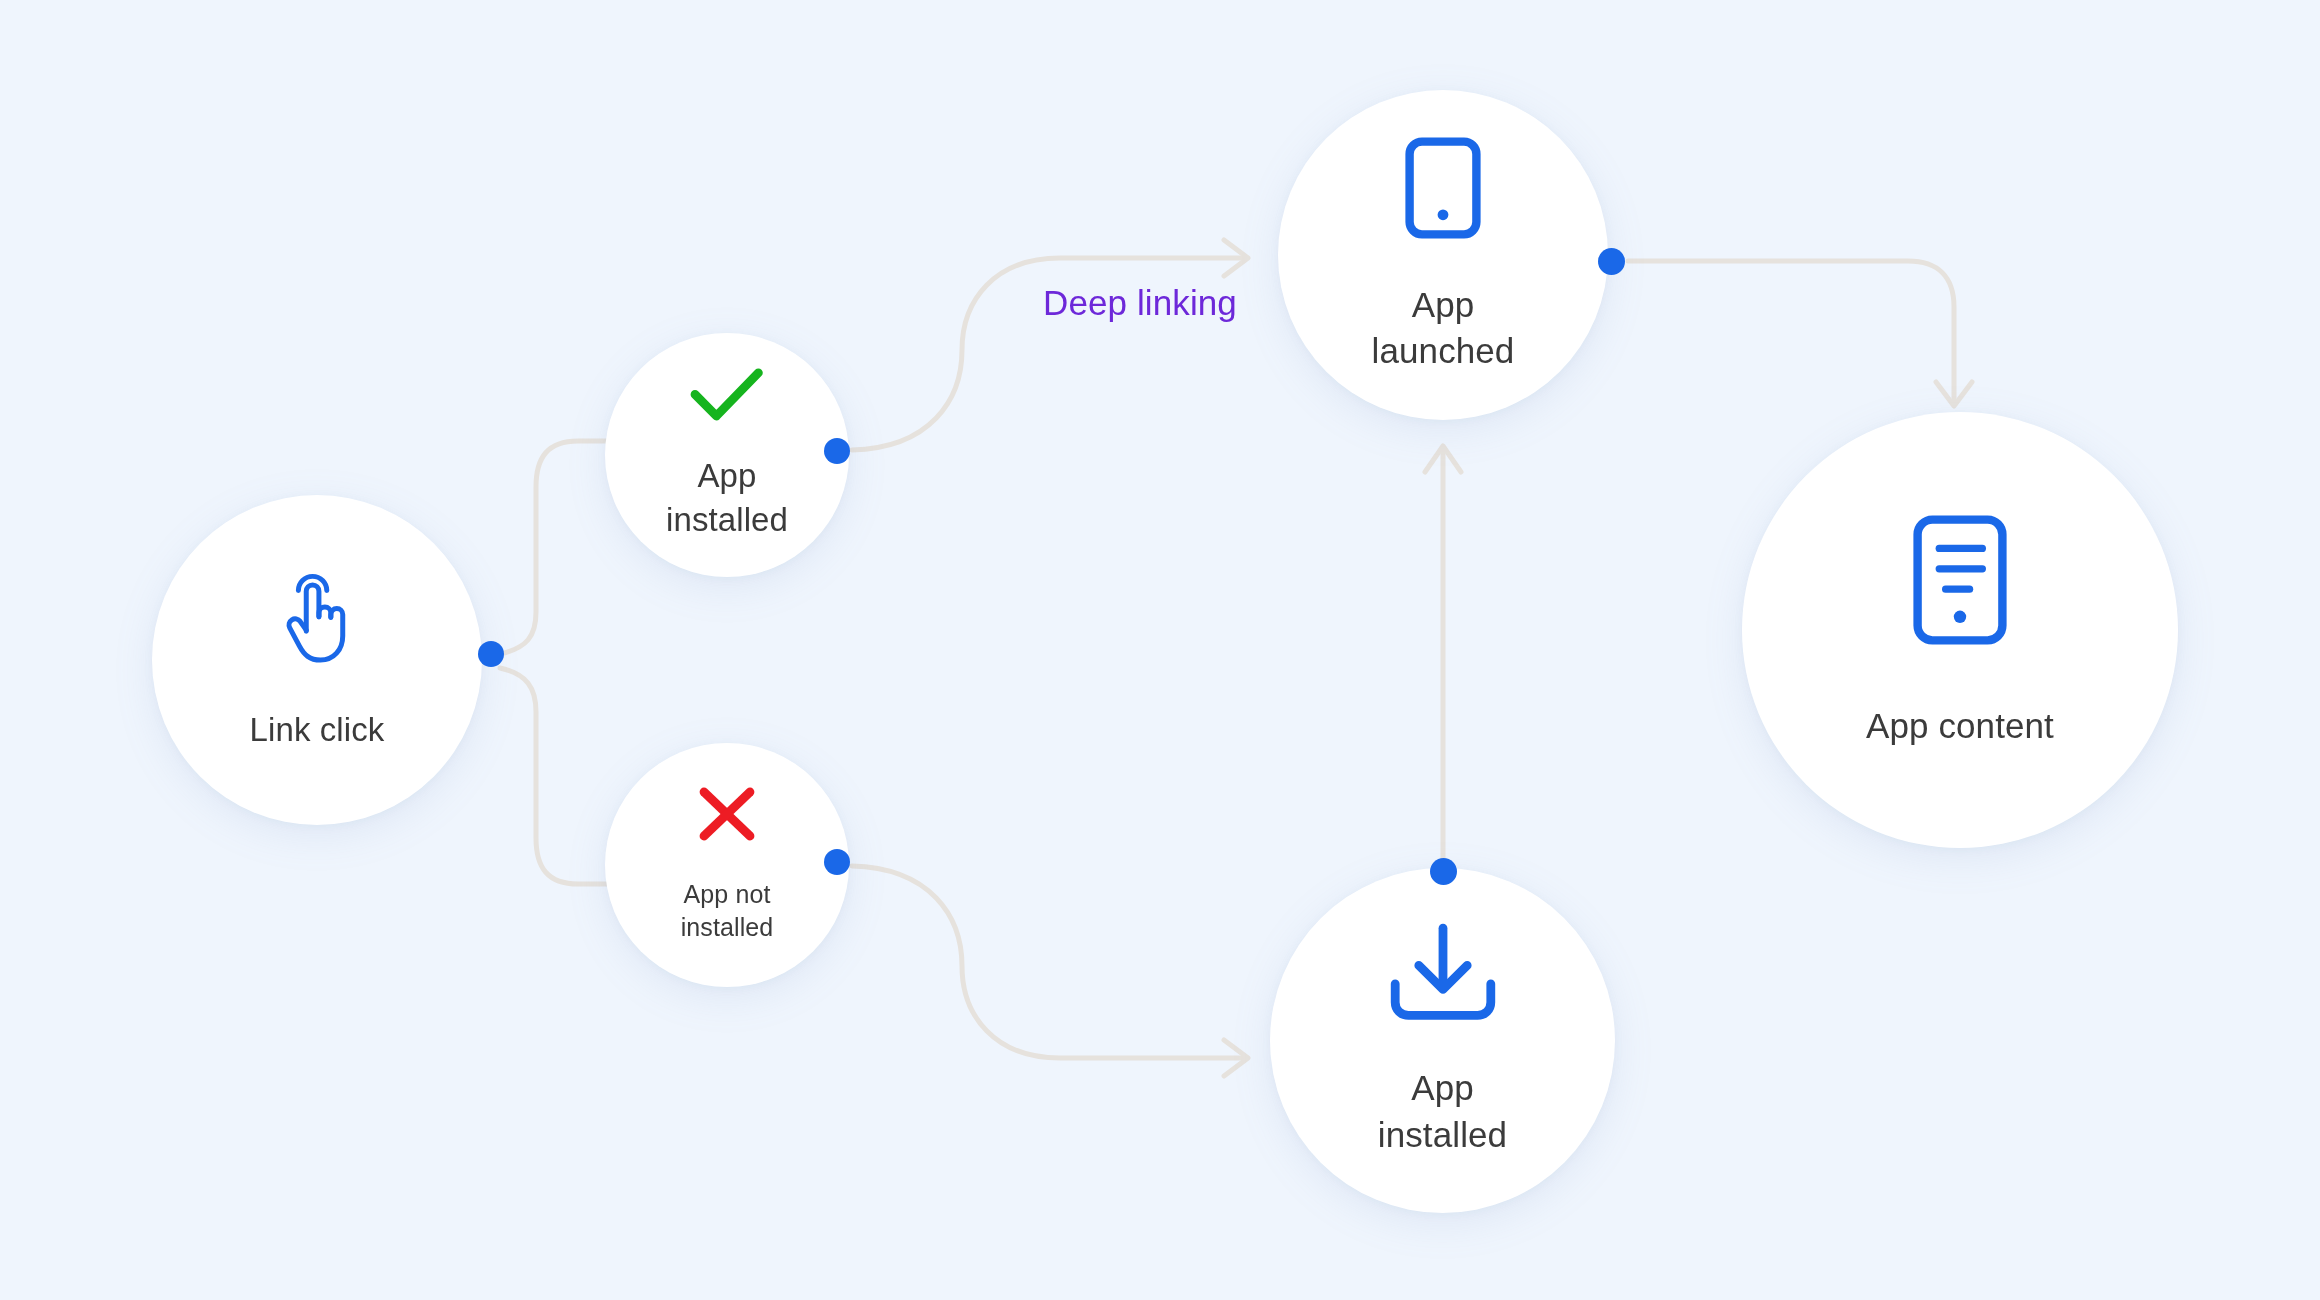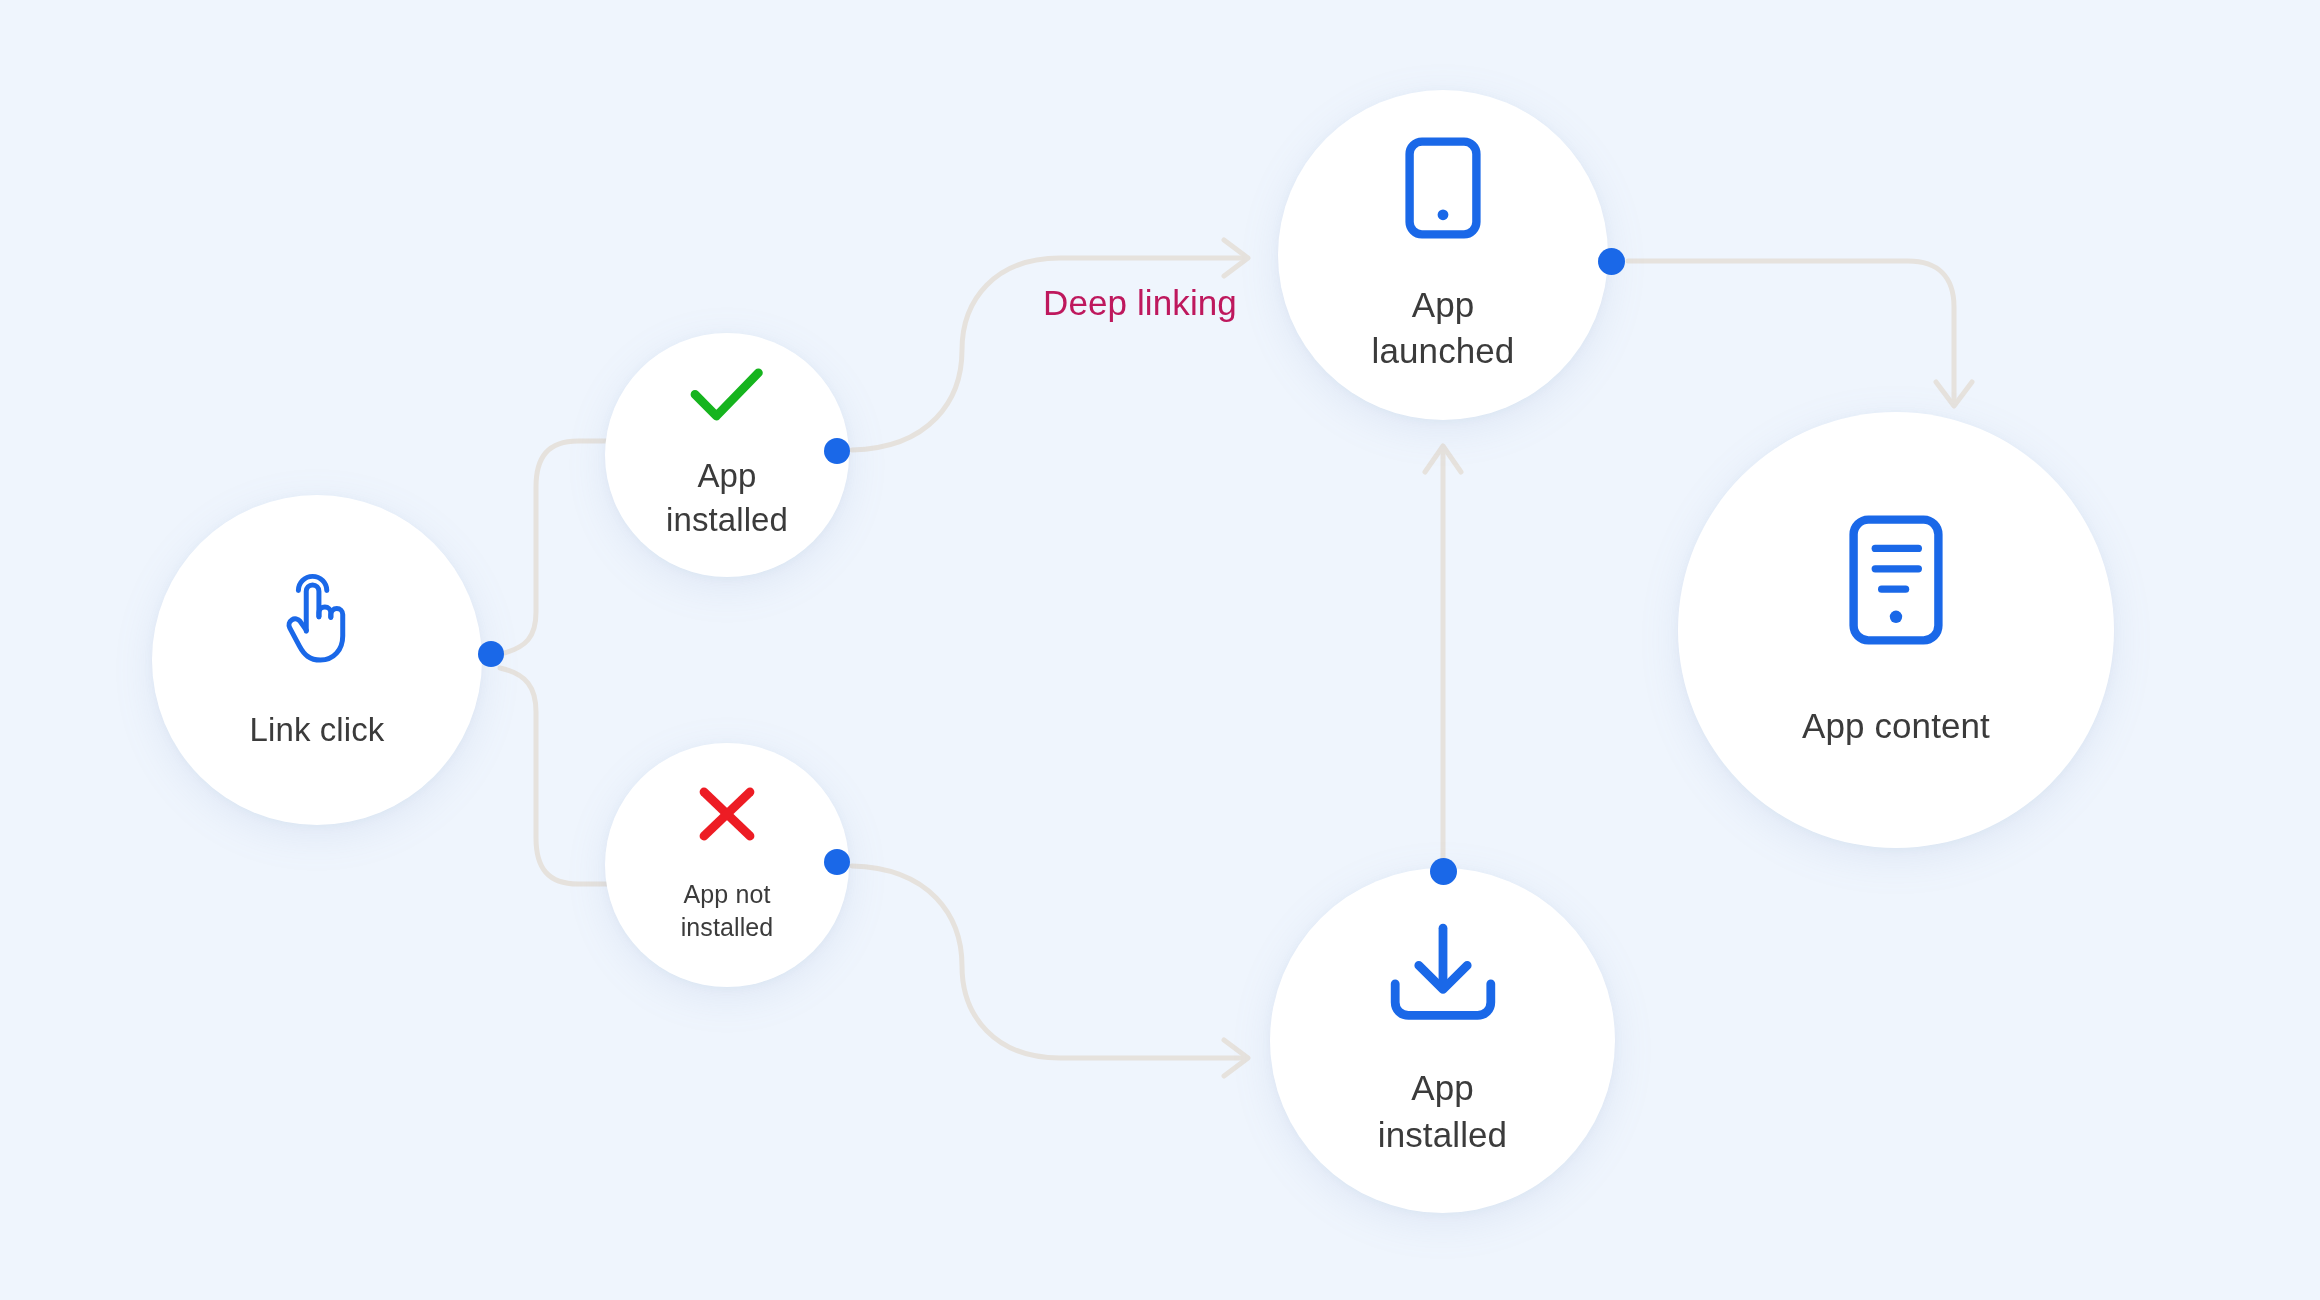--- a/index.html
+++ b/index.html
@@ -46,41 +46,41 @@
   .node-label {
     text-align: center;
     color: #3b3b3b;
     font-weight: 400;
     letter-spacing: 0.1px;
     white-space: pre-line;
     margin-top: 26px;
   }
   .edge-label {
     position: absolute;
-    color: #be185d;
+    color: #6d28d9;
     text-align: center;
     font-size: 35px;
     line-height: 1.32;
     white-space: pre-line;
     font-weight: 400;
     letter-spacing: 0.1px;
   }
   .dot {
     position: absolute;
     border-radius: 50%;
     background: #1a68e8;
   }
 
   
   #node-link-click   { left: 152px;  top: 495px;  width: 330px; height: 330px; }
   #node-app-installed{ left: 605px;  top: 333px;  width: 244px; height: 244px; }
   #node-app-not-installed { left: 605px; top: 743px; width: 244px; height: 244px; }
   #node-app-launched { left: 1278px; top: 90px;   width: 330px; height: 330px; }
   #node-app-installed-2 { left: 1270px; top: 868px; width: 345px; height: 345px; }
-  #node-app-content  { left: 1678px; top: 412px;  width: 436px; height: 436px; }
+  #node-app-content  { left: 1742px; top: 412px;  width: 436px; height: 436px; }
 
   #node-link-click .node-icon { margin-bottom: 18px; }
   #node-link-click .node-label { font-size: 33px; }
 
   #node-app-installed .node-icon { margin-bottom: 6px; }
   #node-app-installed .node-label { font-size: 33px; line-height: 1.32; }
 
   #node-app-not-installed .node-icon { margin-bottom: 10px; }
   #node-app-not-installed .node-label { font-size: 25px; line-height: 1.32; }
 

